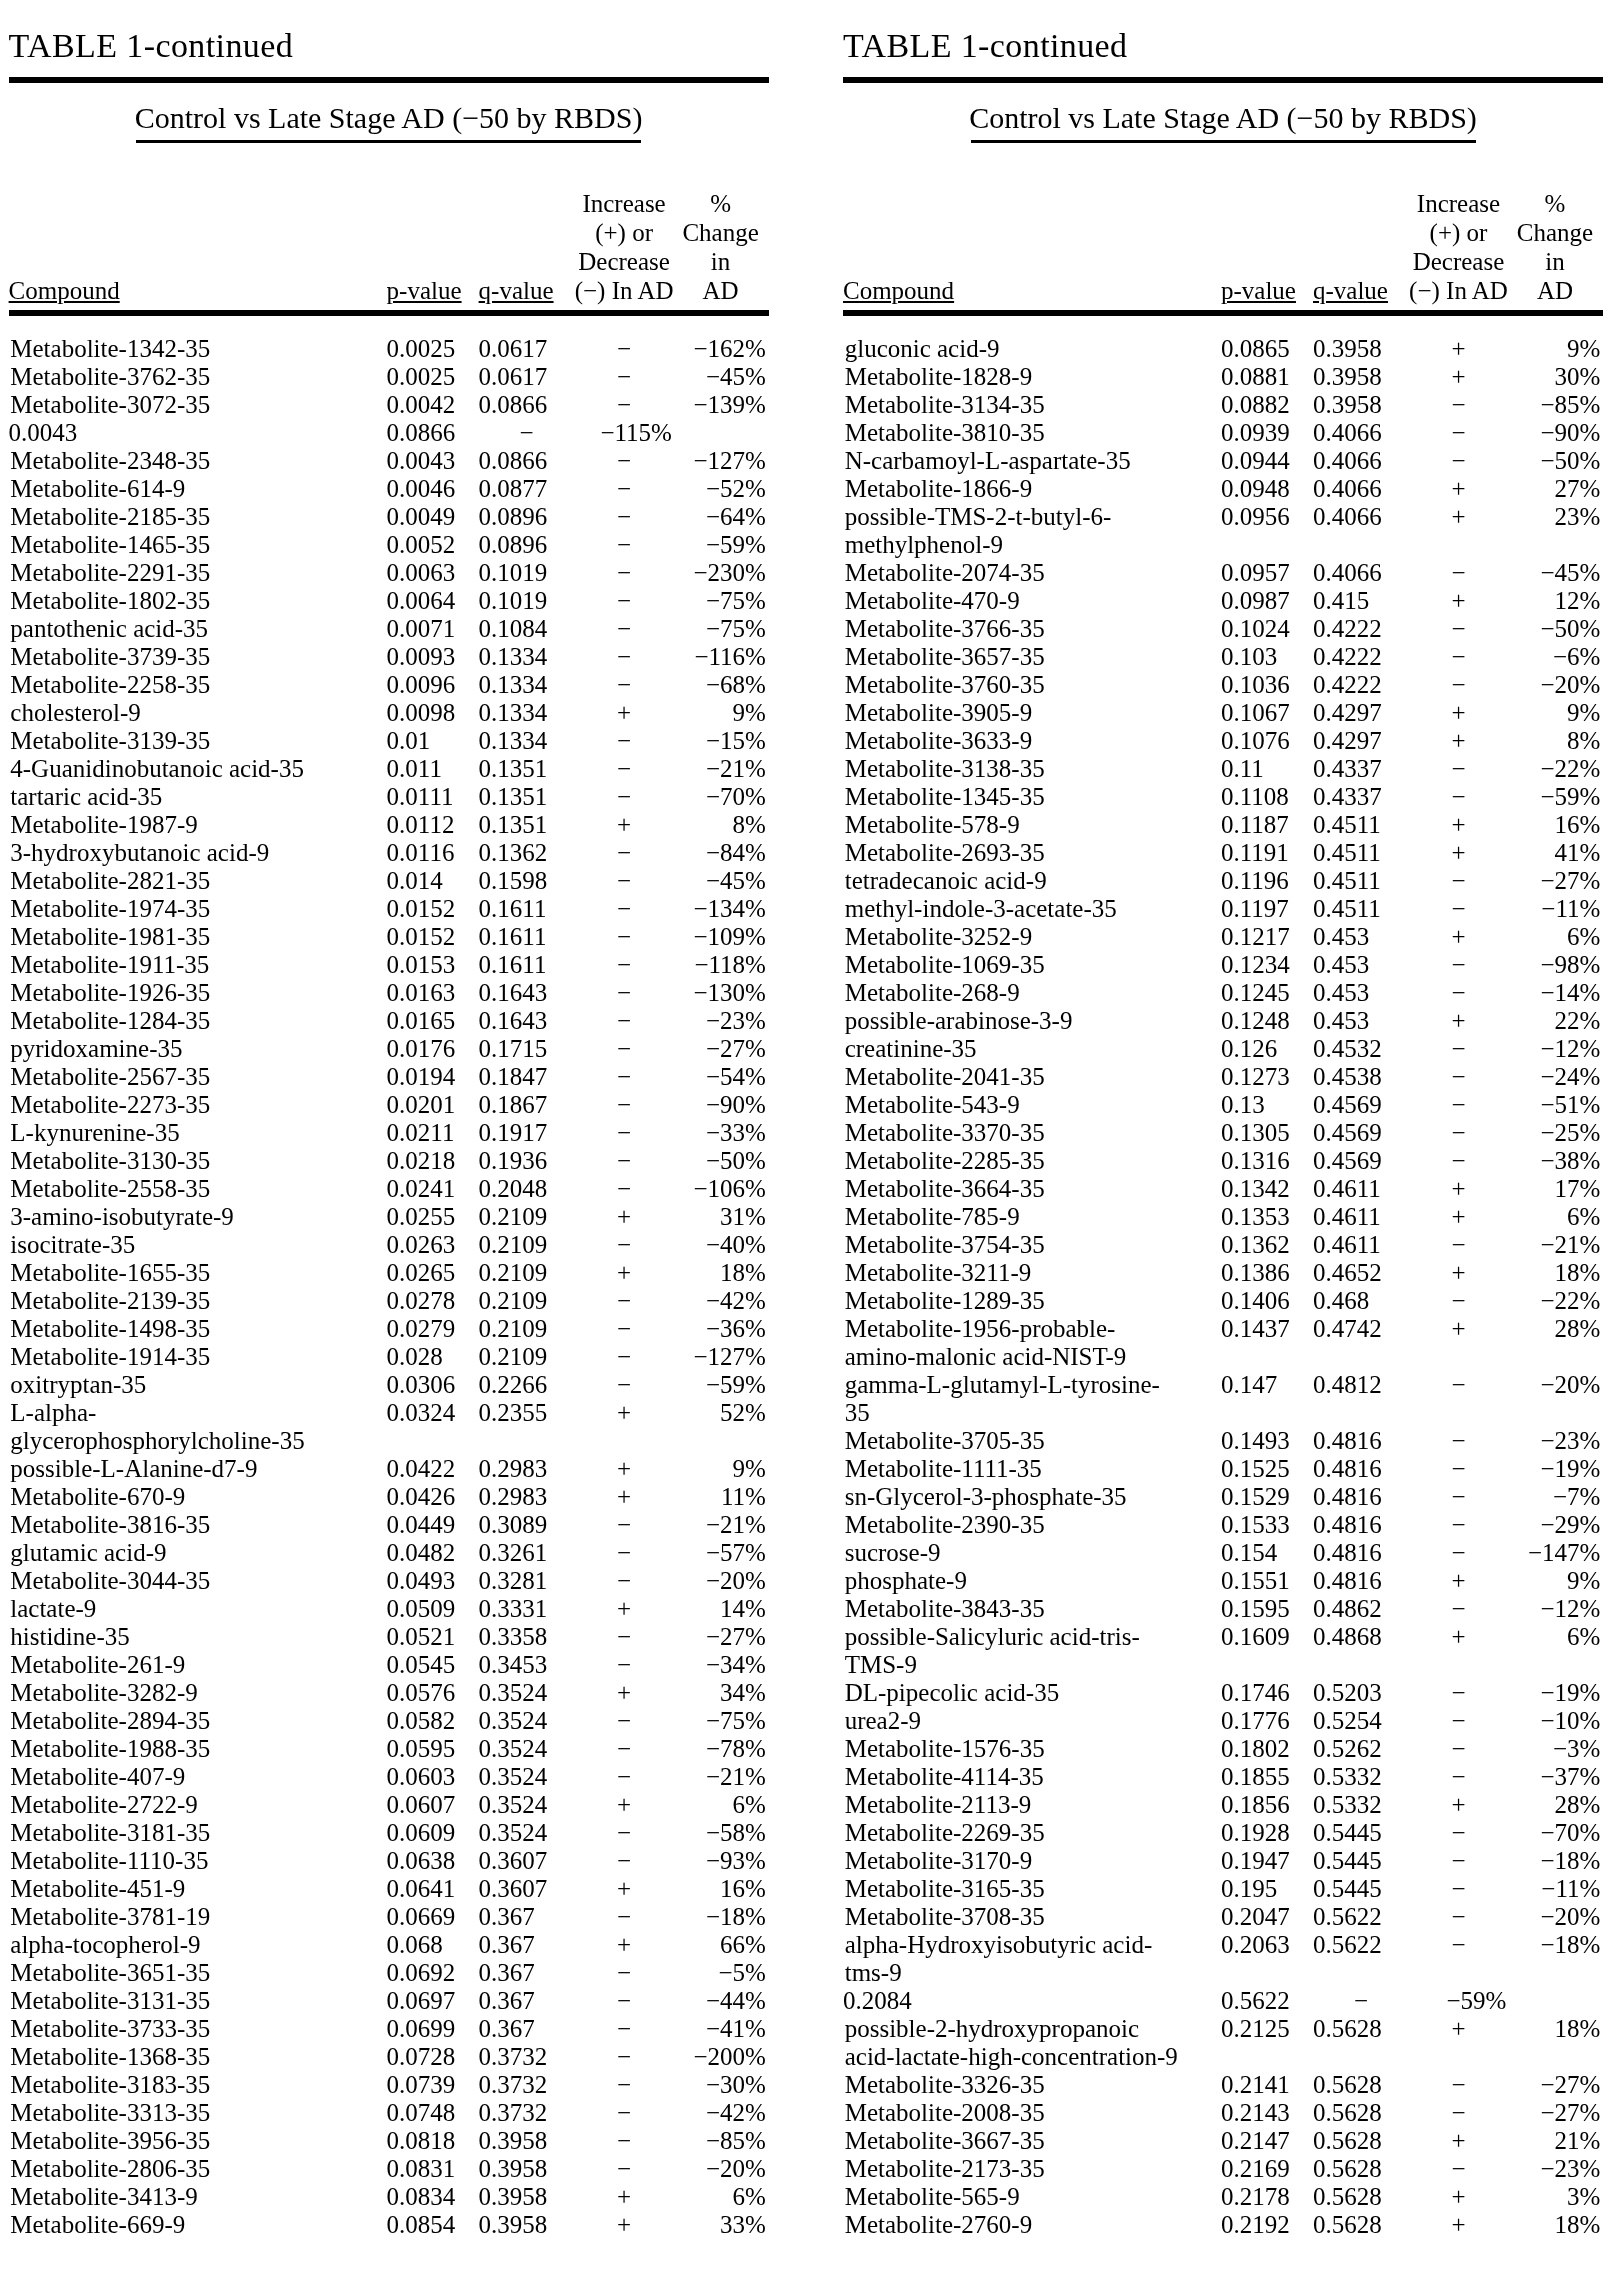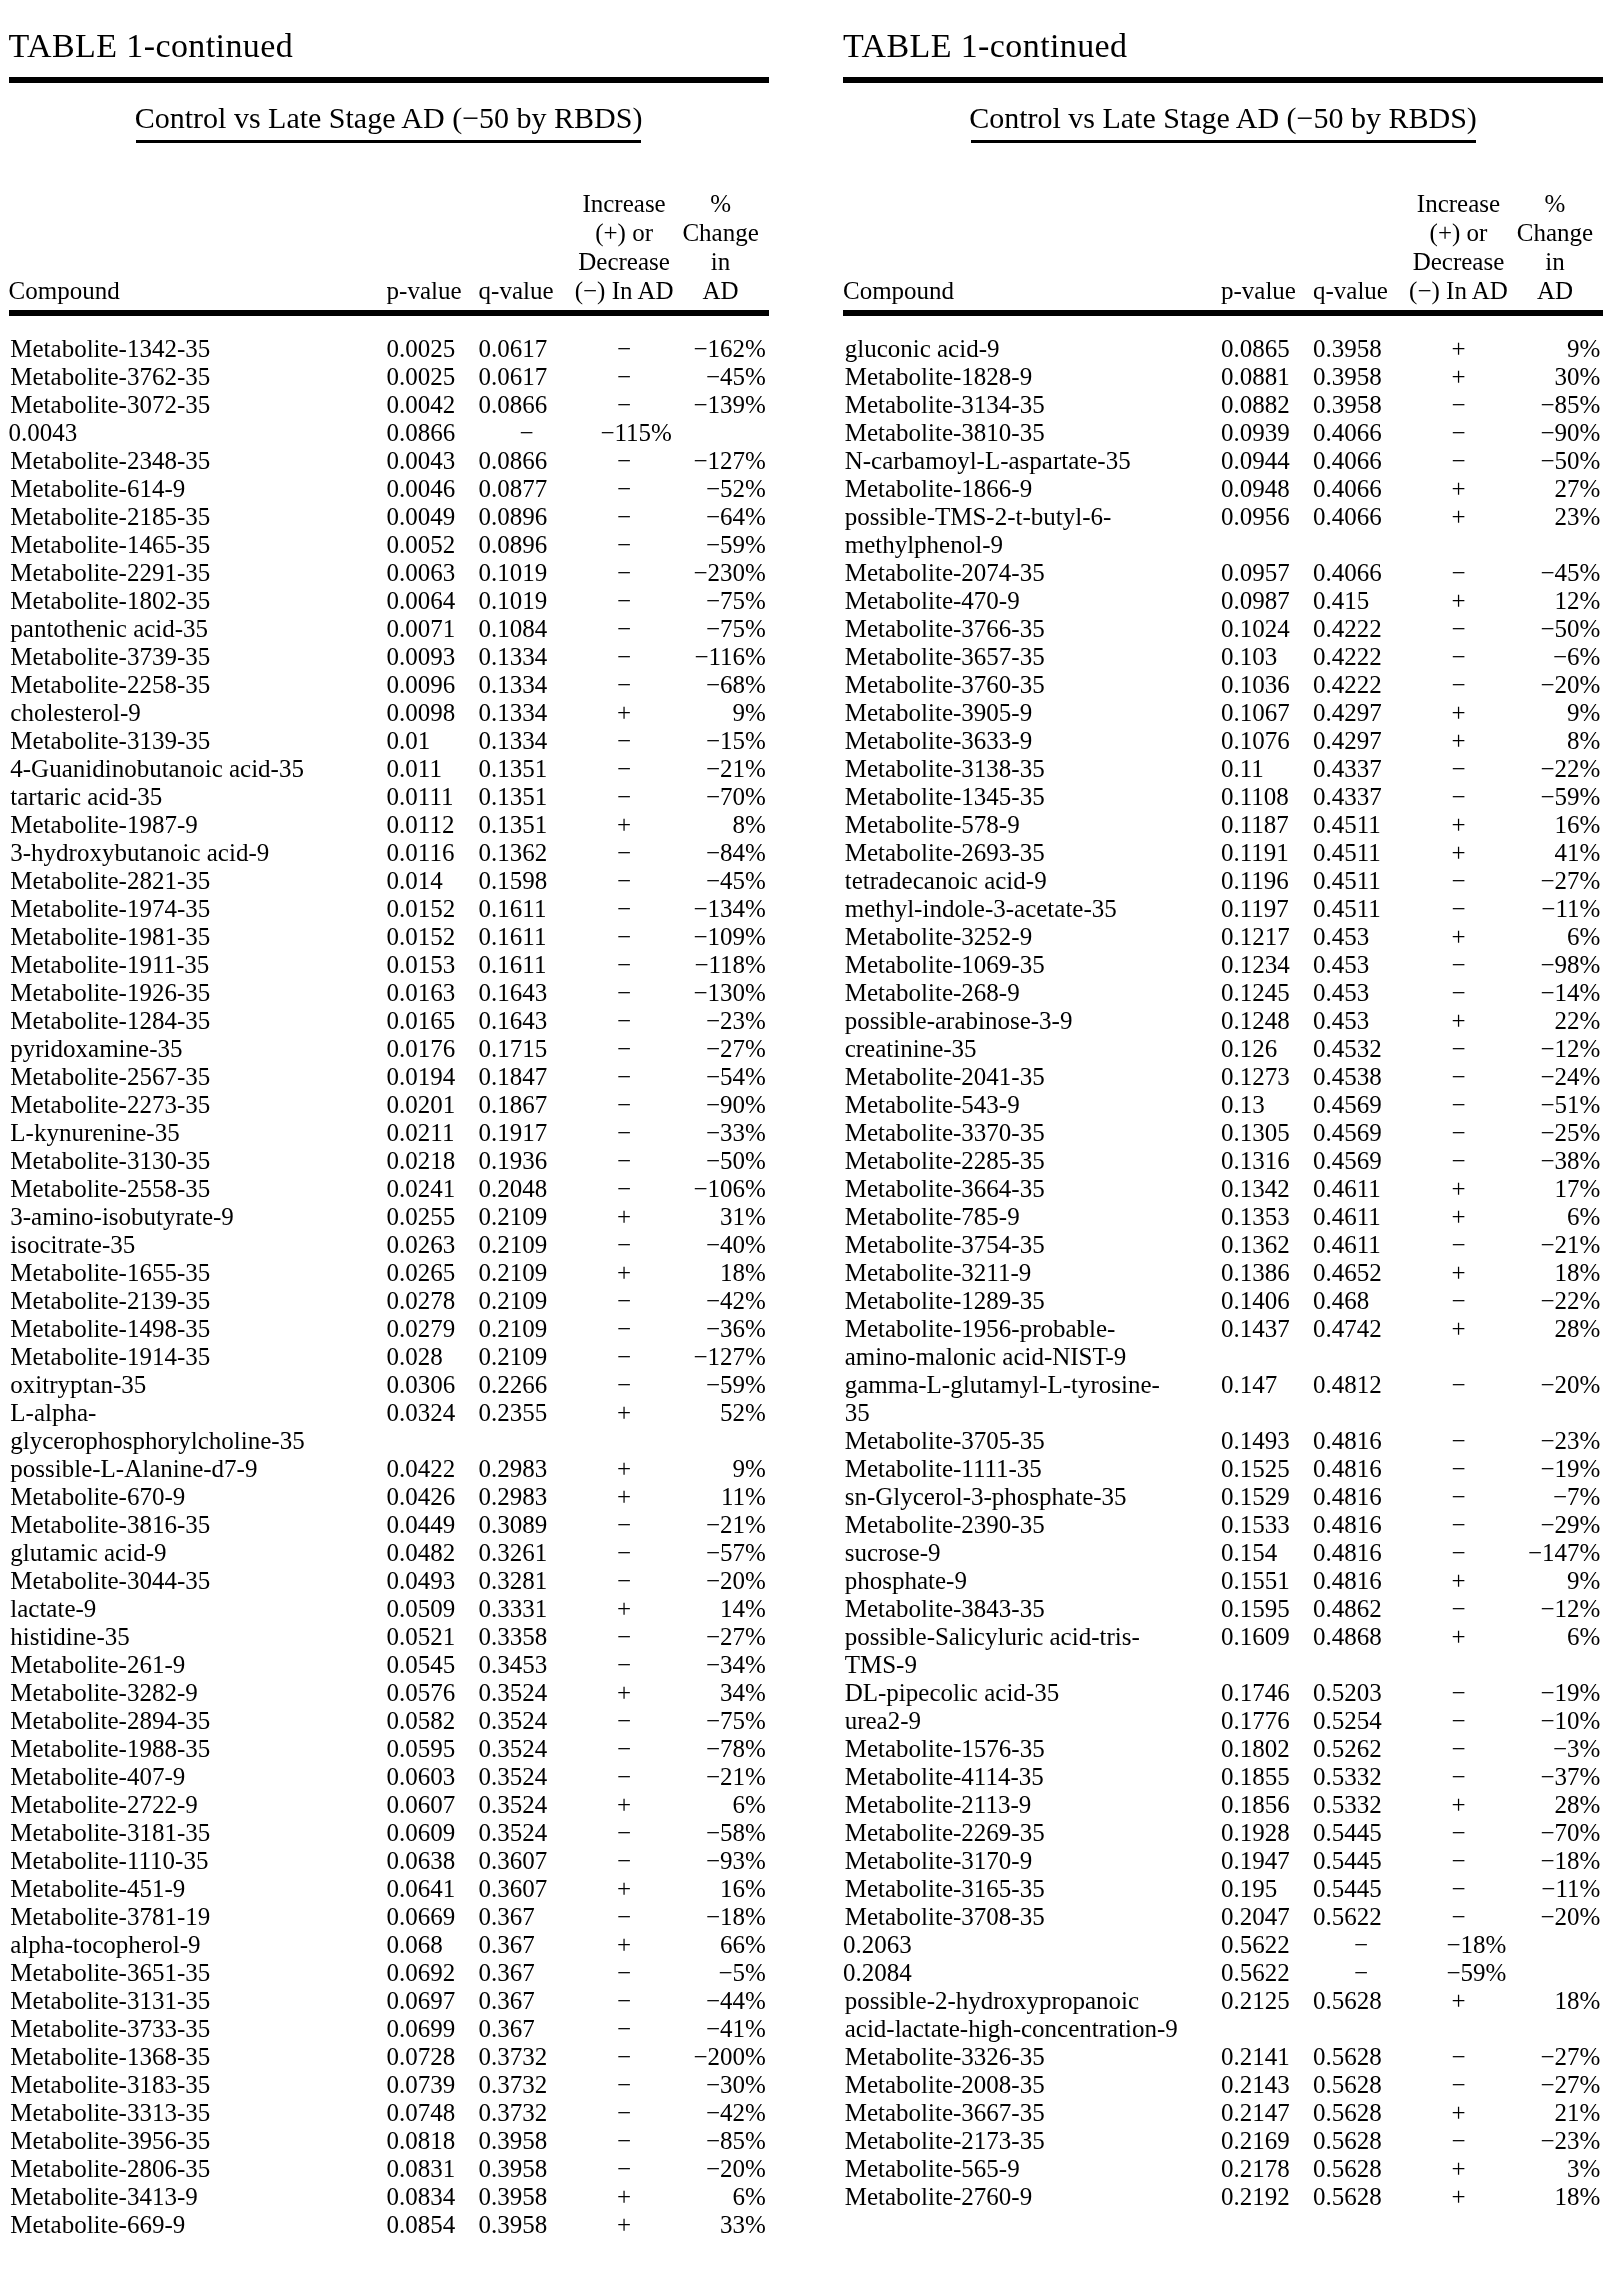--- a/index.html
+++ b/index.html
@@ -55,20 +55,21 @@
   }
   .header-row {
     margin-top: 13.7px;
     font-size: 25px;
   }
   .header-row .h-compound,
   .header-row .h-p,
   .header-row .h-q {
     align-self: end;
     line-height: 29px;
+    text-decoration: underline;
   }
   .h-stack {
     text-align: center;
     line-height: 29px;
     align-self: end;
     margin-top: 32px;
   }
   .rule-thick.under-header { margin-top: 5.1px; }
 
   .rows {
@@ -986,20 +987,22 @@
           <div class="c-pct">−11%</div>
         </div>
         <div class="row">
           <div class="c-compound">Metabolite-3708-35</div>
           <div class="c-p">0.2047</div>
           <div class="c-q">0.5622</div>
           <div class="c-sign">−</div>
           <div class="c-pct">−20%</div>
         </div>
         <div class="row">
+          <div class="c-compound">alpha-Hydroxyisobutyric acid-
+tms-9</div>
           <div class="c-p">0.2063</div>
           <div class="c-q">0.5622</div>
           <div class="c-sign">−</div>
           <div class="c-pct">−18%</div>
         </div>
         <div class="row">
           <div class="c-p">0.2084</div>
           <div class="c-q">0.5622</div>
           <div class="c-sign">−</div>
           <div class="c-pct">−59%</div>

